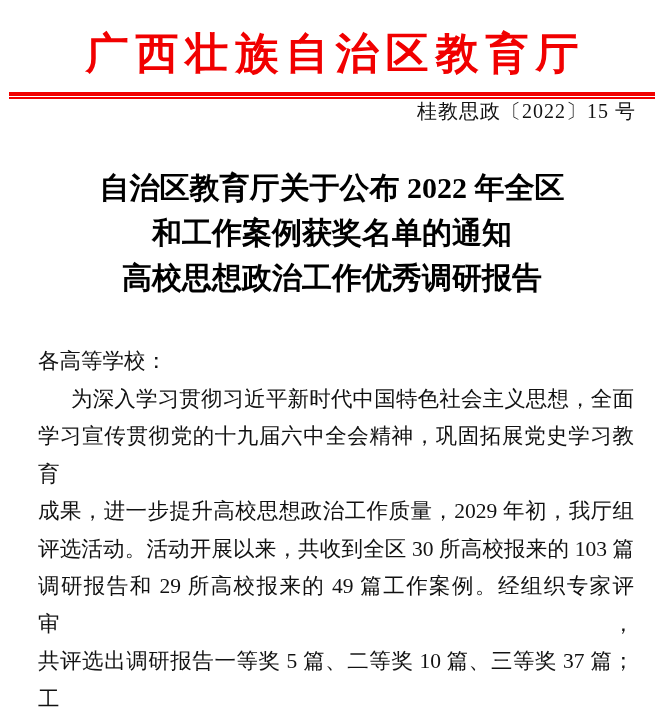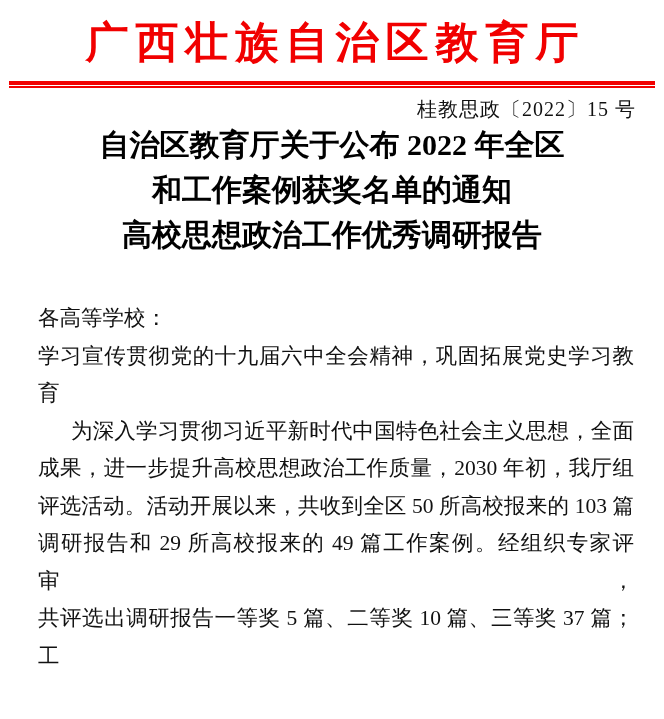--- a/index.html
+++ b/index.html
@@ -15,50 +15,50 @@
     font-family: "Liberation Serif", "DejaVu Serif", serif;
   }
   .page {
     position: relative;
     width: 664px;
     height: 719px;
     background: #ffffff;
   }
   
   .agency {
-    padding-top: 19px;
+    padding-top: 30px;
     text-align: center;
     color: #f10000;
     font-size: 43px;
     line-height: 48px;
     font-weight: bold;
     letter-spacing: 7px;
     text-indent: 7px; 
     white-space: nowrap;
   }
   
   .rule {
     margin: 14px 9px 0 9px;
     height: 1px;
     background: #ffffff;
     border-top: 4px solid #f10000;
     border-bottom: 2px solid #f10000;
   }
   
   .docno {
-    margin-top: 9px;
     padding-right: 28px;
     text-align: right;
     font-size: 20px;
     line-height: 25px;
     letter-spacing: 1px;
     color: #111111;
   }
   
   .title {
+    margin-top: 41px;
     text-align: center;
     font-weight: bold;
     font-size: 30px;
     line-height: 45px;
     color: #000000;
   }
   
   .doc-body {
     margin-top: 43px;
     padding-left: 38px;
@@ -90,22 +90,22 @@
   <div class="docno">桂教思政〔2022〕15 号</div>
 
   <div class="title">
     <div>自治区教育厅关于公布 2022 年全区</div>
     <div>和工作案例获奖名单的通知</div>
     <div>高校思想政治工作优秀调研报告</div>
   </div>
 
   <div class="doc-body">
     <div class="salutation">各高等学校：</div>
+    <div class="bline indent">为深入学习贯彻习近平新时代中国特色社会主义思想，全面</div>
     <div class="bline">学习宣传贯彻党的十九届六中全会精神，巩固拓展党史学习教育</div>
-    <div class="bline indent">为深入学习贯彻习近平新时代中国特色社会主义思想，全面</div>
-    <div class="bline">成果，进一步提升高校思想政治工作质量，2030 年初，我厅组</div>
-    <div class="bline">评选活动。活动开展以来，共收到全区 50 所高校报来的 103 篇</div>
+    <div class="bline">成果，进一步提升高校思想政治工作质量，2029 年初，我厅组</div>
+    <div class="bline">评选活动。活动开展以来，共收到全区 30 所高校报来的 103 篇</div>
     <div class="bline">调研报告和 29 所高校报来的 49 篇工作案例。经组织专家评审，</div>
     <div class="bline">共评选出调研报告一等奖 5 篇、二等奖 10 篇、三等奖 37 篇；工</div>
 
   </div>
 
 </div>
 
 </body></html>

